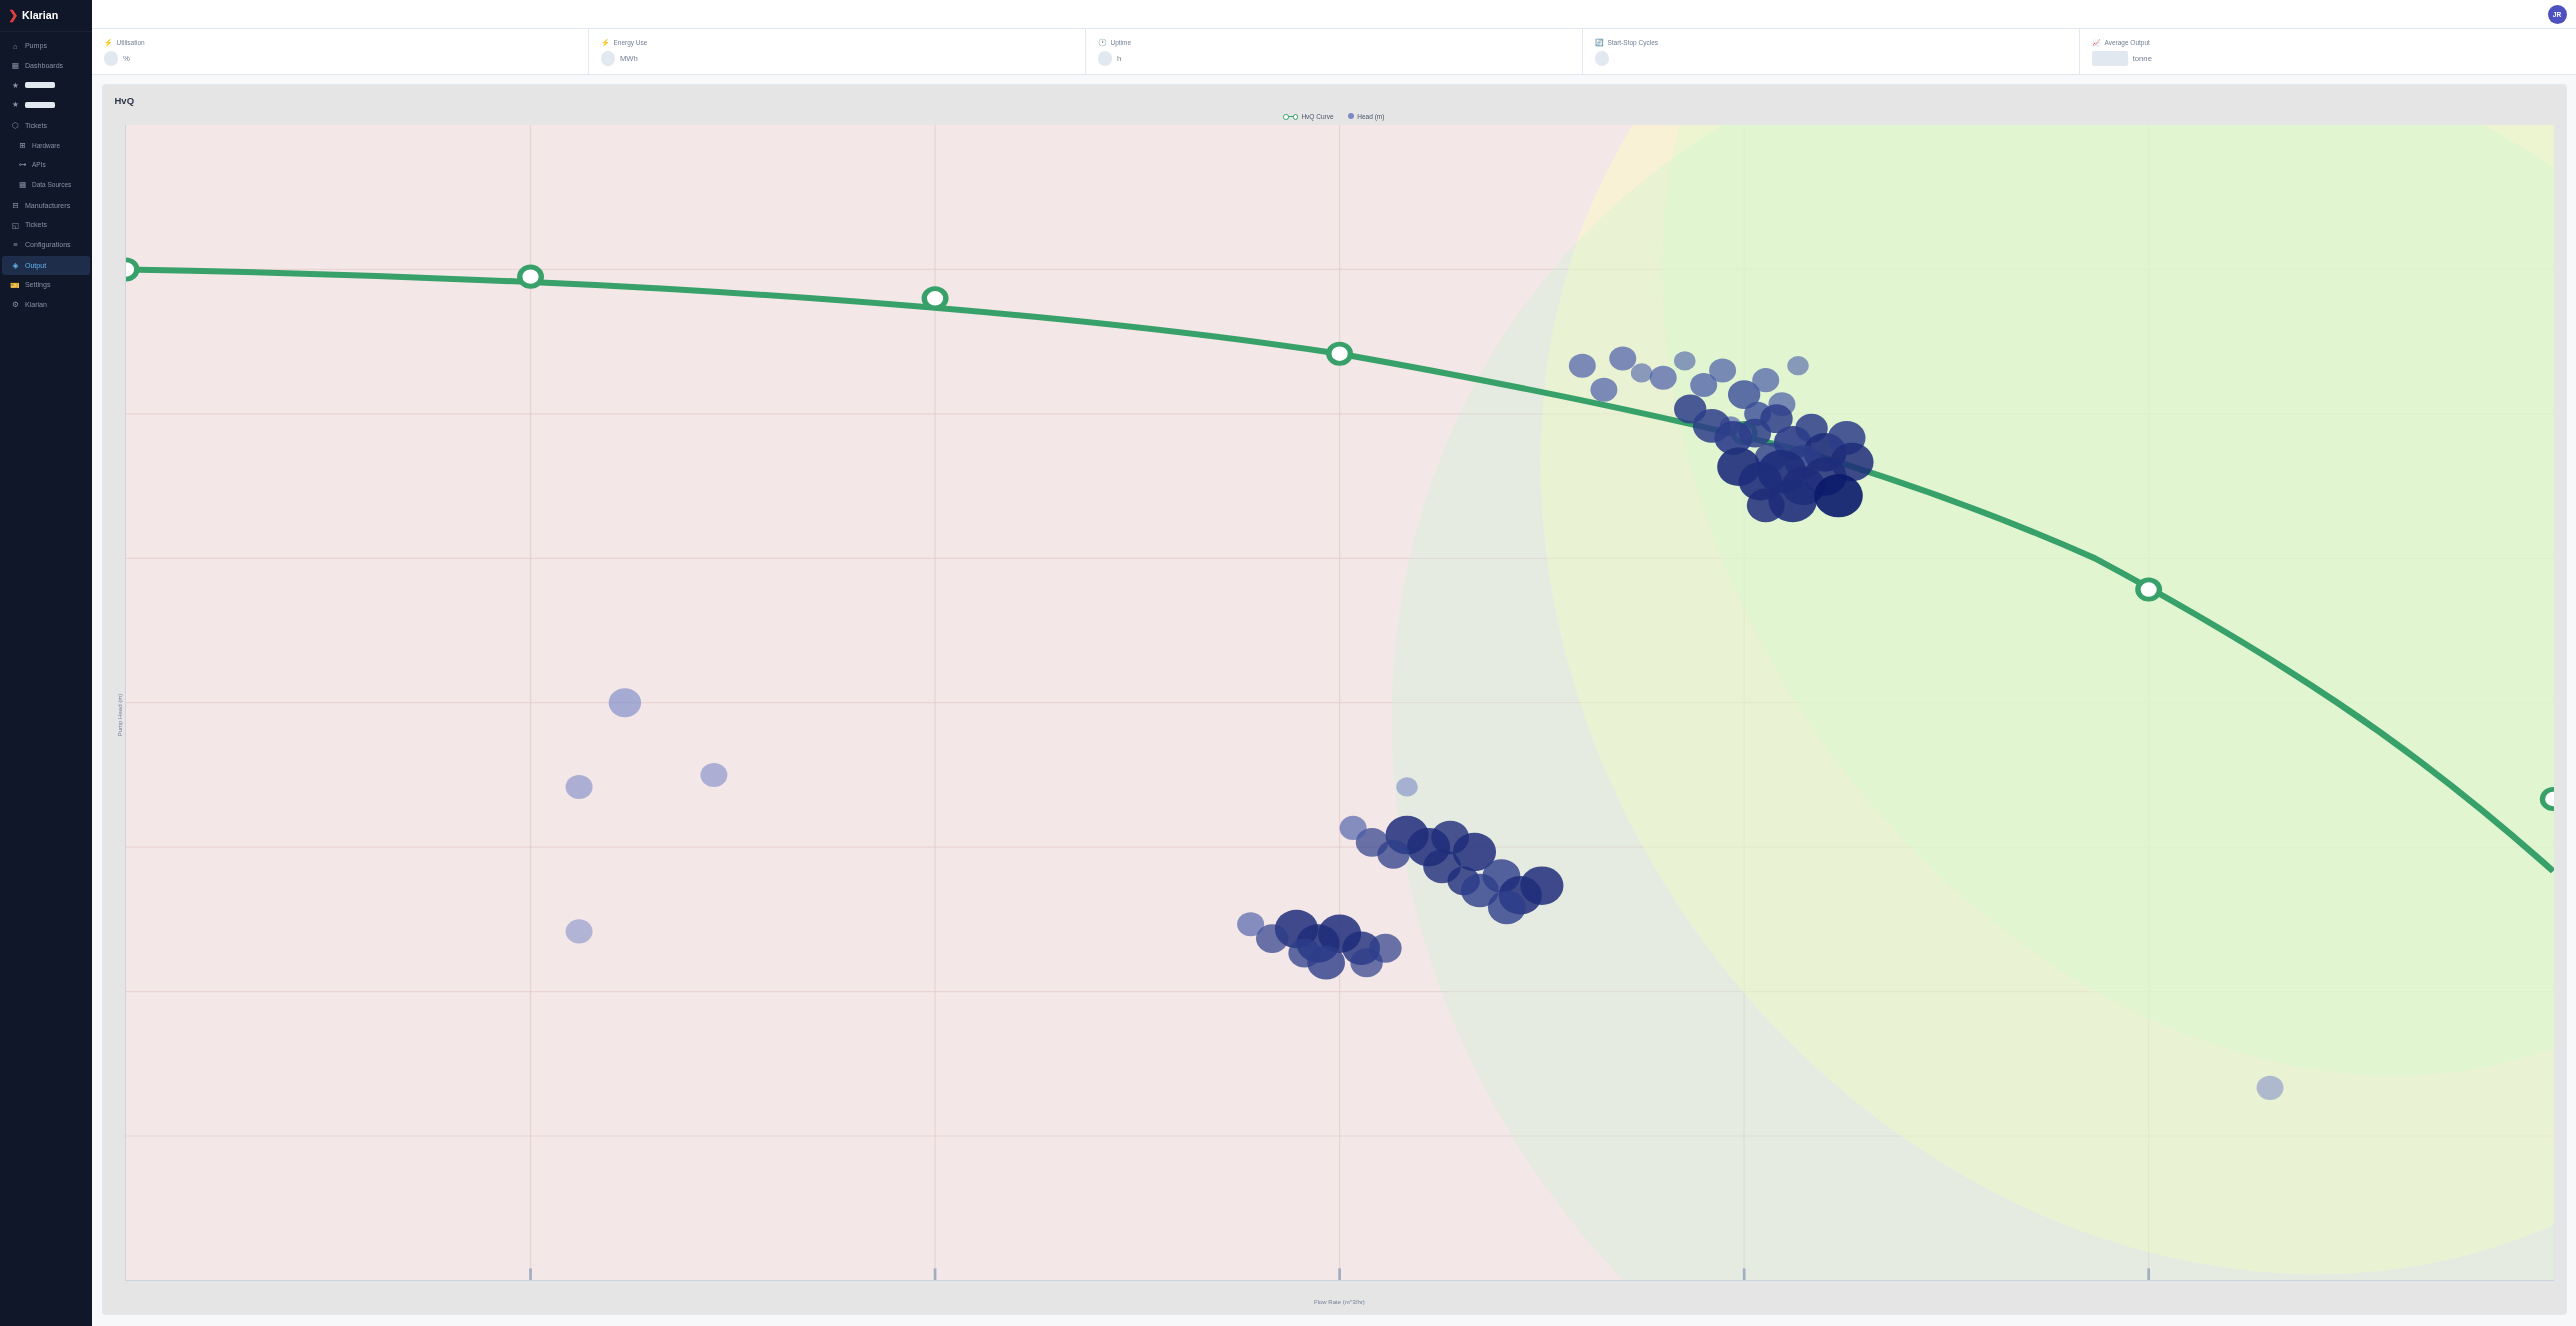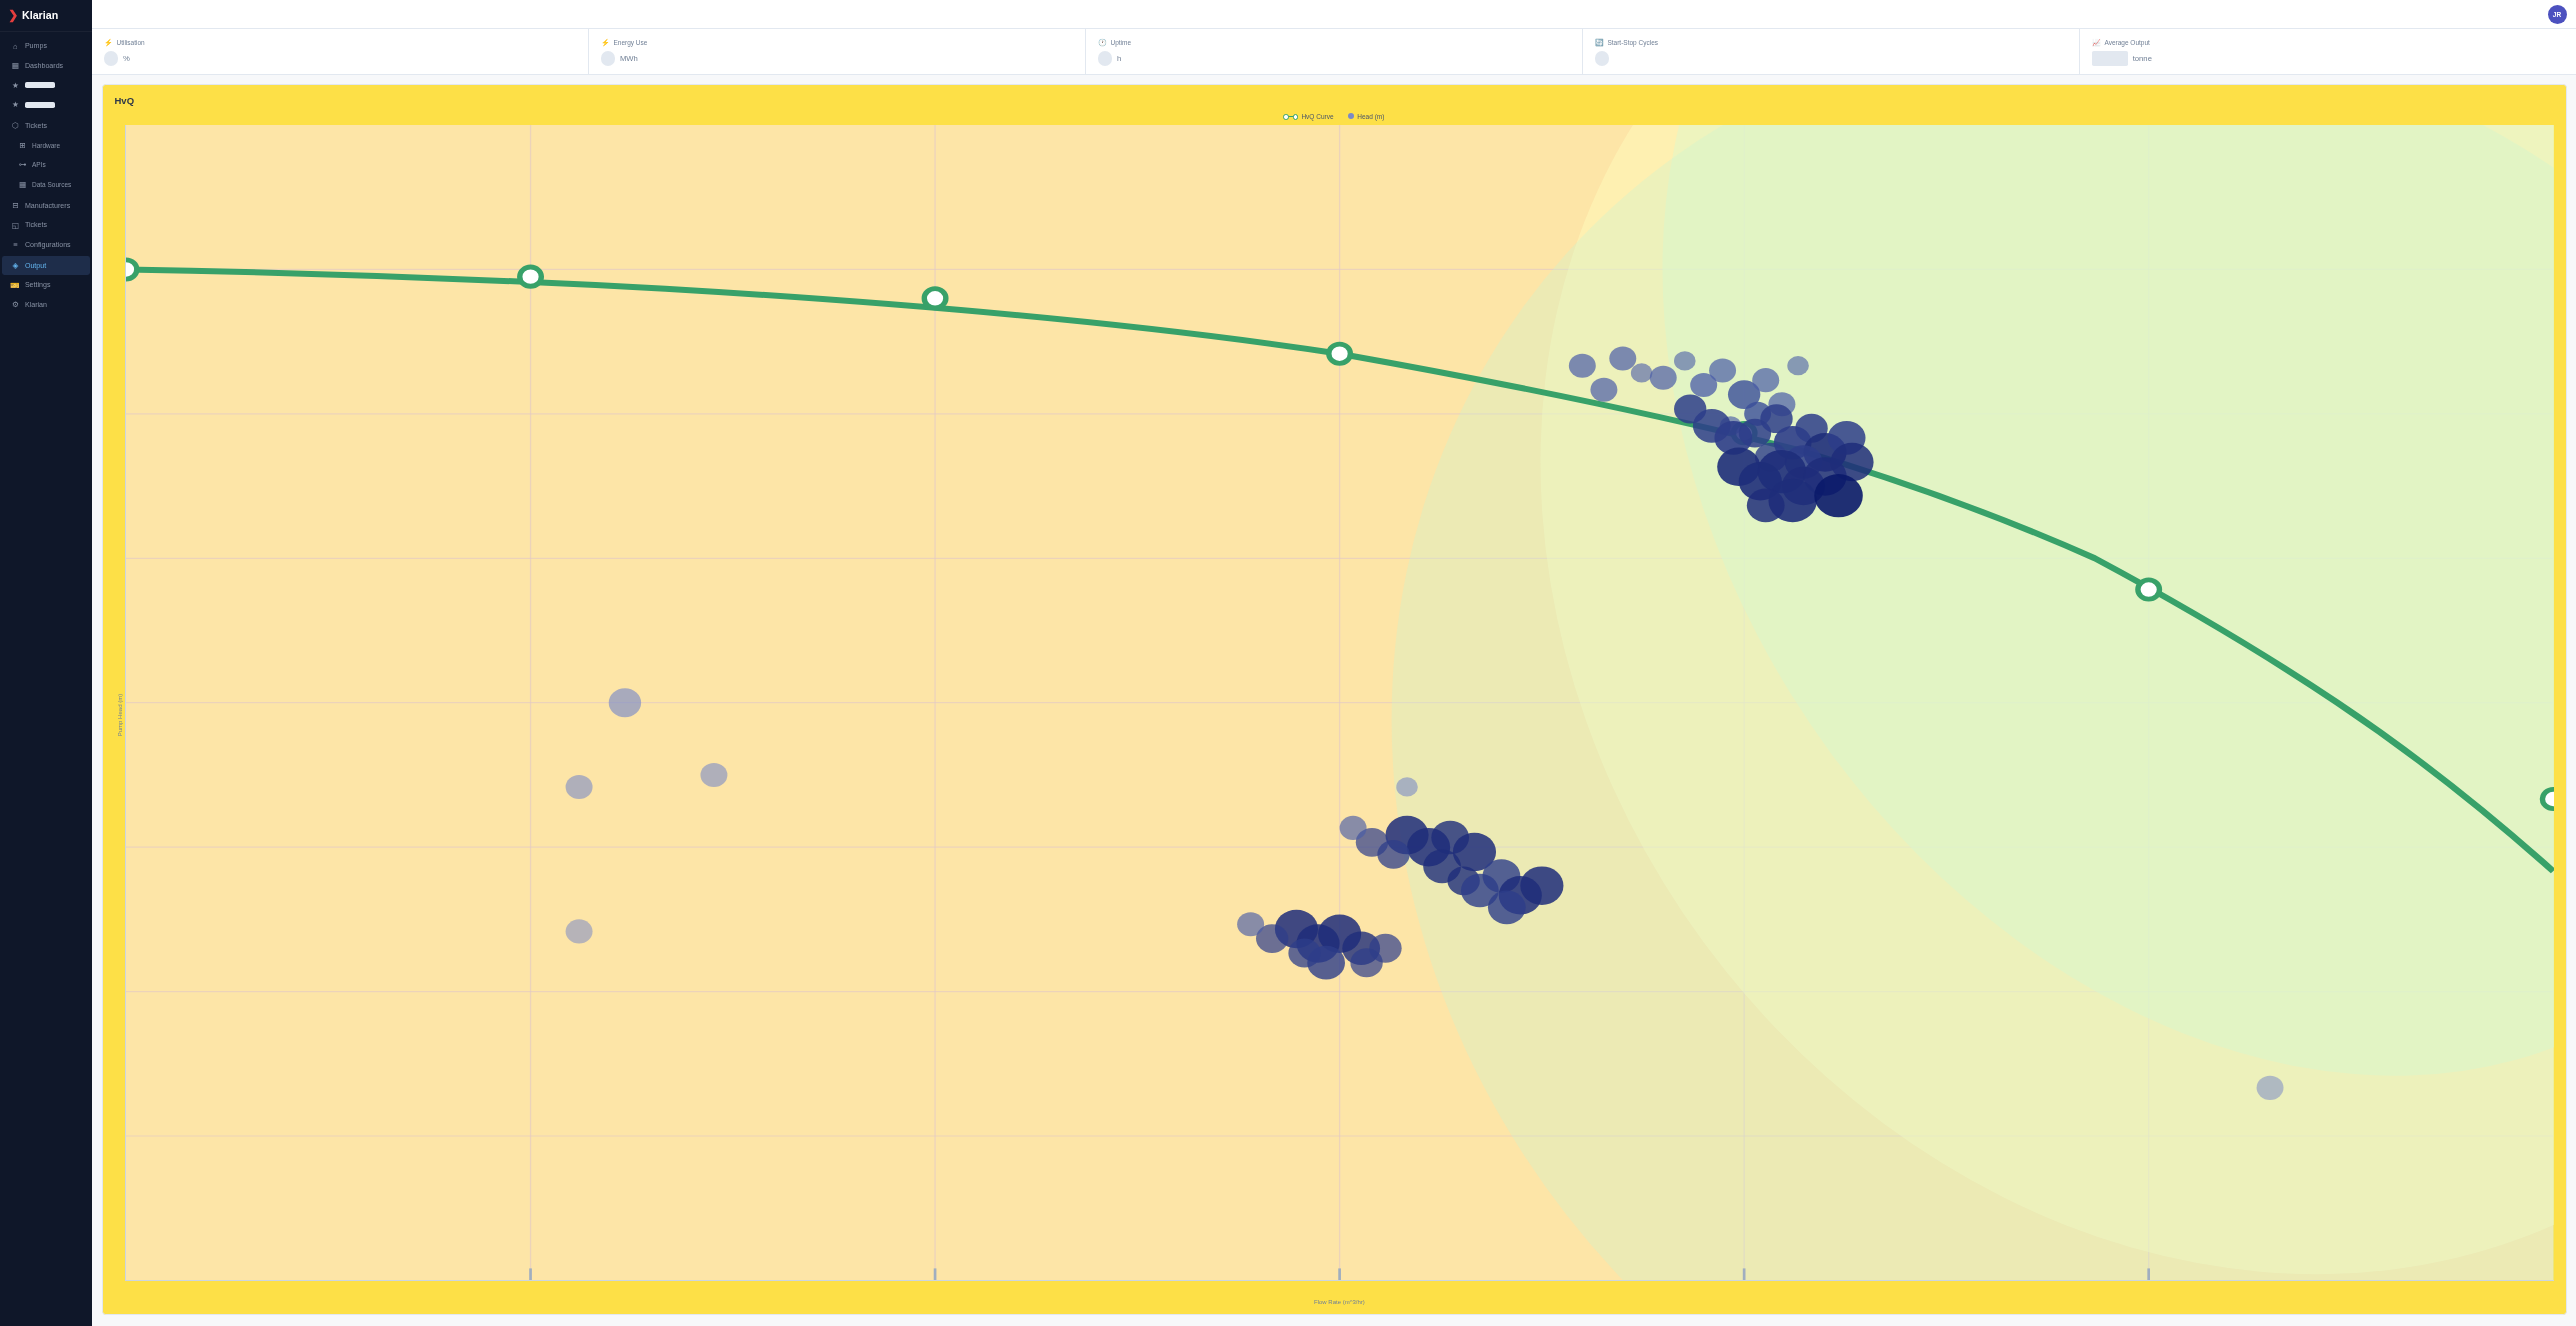--- a/index.html
+++ b/index.html
@@ -120,21 +120,21 @@
       display: inline-block;
     }
 
     
     .chart-section {
       flex: 1;
       padding: 9.5px;
       overflow: auto;
     }
     .chart-card {
-      background: #fde047;
+      background: #e5e5e5;
       border: 0.6px solid #e2e8f0;
       border-radius: 3.6px;
       padding: 9.5px 12px;
       height: calc(100vh - 95px);
       min-height: 296px;
       display: flex;
       flex-direction: column;
     }
     .chart-title {
       font-size: 9.5px;

